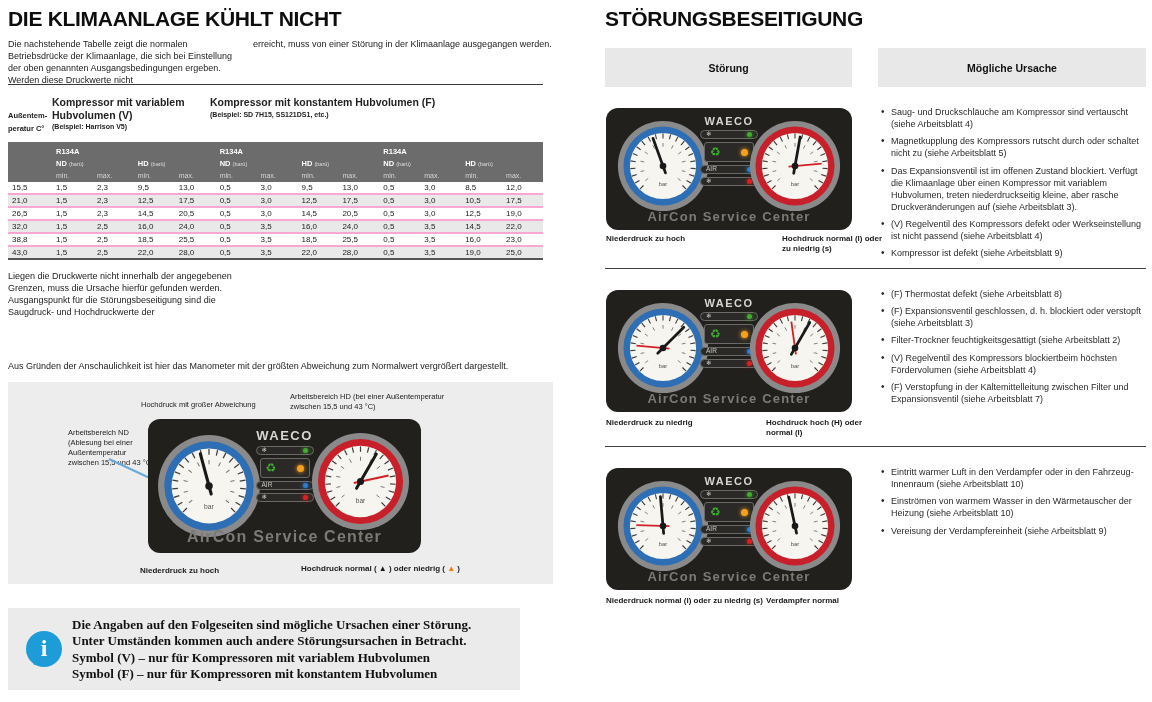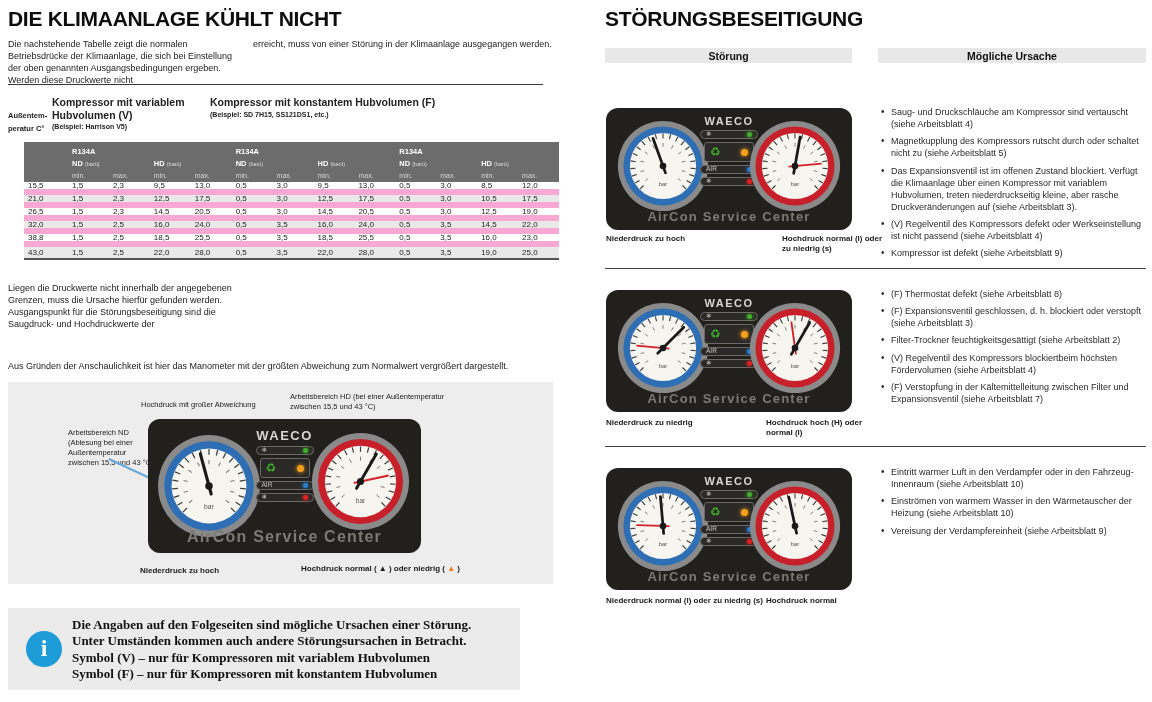--- a/index.html
+++ b/index.html
@@ -14,32 +14,32 @@
   #intro1{left:8px;top:38px;width:238px;}
   #intro2{left:253px;top:38px;width:300px;}
   #hr-left{position:absolute;left:8px;top:84px;width:535px;height:1px;background:#3a3a3a;}
   
   #th-temp{position:absolute;left:8px;top:98px;width:48px;font-size:7.5px;font-weight:700;line-height:1.7;margin-top:12px;}
   #th-v{position:absolute;left:52px;top:96px;width:152px;}
   #th-f{position:absolute;left:210px;top:96px;width:330px;}
   .gtitle{font-size:10.5px;font-weight:800;line-height:1.2;}
   .gex{font-size:7px;font-weight:700;margin-top:2px;}
   
-  #ptable{position:absolute;left:24px;top:142px;width:535px;}
+  #ptable{position:absolute;left:8px;top:142px;width:535px;}
   .thead{background:#6c6c6c;color:#fff;padding:3px 0 2px;}
   .trow{display:grid;grid-template-columns:44px repeat(12,1fr);align-items:center;}
   .ra{height:12px;font-size:7.5px;font-weight:800;}
   .rb{height:13px;font-size:7.5px;}
   .rc{height:10px;font-size:7px;color:#d6d6d6;}
   .unit{font-size:5.5px;font-weight:400;color:#ddd;}
-  .trow.body{height:13px;font-size:8px;border-bottom:6px solid #f9a8d4;background:#fff;color:#222;}
+  .trow.body{height:13px;font-size:8px;border-bottom:2px solid #f9a8d4;background:#fff;color:#222;}
   .trow.body.alt{background:#e9e9e9;}
   #ptable .trow.body:last-child{border-bottom:2px solid #555;}
   .tcell{padding-left:4px;white-space:nowrap;overflow:hidden;}
-  #after1{left:8px;top:282px;width:238px;}
+  #after1{left:8px;top:270px;width:238px;}
   #after2{left:253px;top:266px;width:296px;}
   #ex-intro{left:8px;top:360px;width:545px;}
   
   #diagram{position:absolute;left:8px;top:382px;width:545px;height:202px;background:#ededed;}
   .dlabel{position:absolute;font-size:7.5px;color:#222;line-height:1.35;}
   #dl-mano{left:133px;top:18px;width:160px;}
   #dl-hd{left:282px;top:10px;width:175px;}
   #dl-nd{left:60px;top:46px;width:88px;}
   #connector{position:absolute;left:101px;top:76px;width:52px;height:2px;background:#69a9d8;
              transform:rotate(25deg);transform-origin:left center;}
@@ -50,21 +50,21 @@
   .tri-orange{color:#f07f13;}
   
   #infobox{position:absolute;left:8px;top:608px;width:512px;height:82px;background:#ebebeb;}
   #info-icon{position:absolute;left:18px;top:23px;width:36px;height:36px;background:#1e9cd7;border-radius:50%;}
   #info-icon::after{content:"";position:absolute;left:1px;bottom:-5px;border:7px solid transparent;
                     border-top-color:#1e9cd7;transform:rotate(30deg);}
   #info-icon span{position:absolute;left:0;right:0;top:4px;text-align:center;color:#fff;
                   font-family:"Liberation Serif","DejaVu Serif",serif;font-weight:900;font-size:24px;}
   #info-lines{position:absolute;left:64px;top:9px;font-size:13px;font-weight:800;color:#111;line-height:1.25;width:445px;font-family:Liberation Serif, serif;}
   
-  .colhdr{position:absolute;top:48px;height:15px;background:#e8e8e8;display:flex;align-items:center;
+  .colhdr{position:absolute;top:48px;height:39px;background:#e8e8e8;display:flex;align-items:center;
           justify-content:center;font-size:10.5px;font-weight:800;color:#111;}
   #ch1{left:605px;width:247px;}
   #ch2{left:878px;width:268px;}
   .causes{position:absolute;width:270px;margin:0;padding:0;list-style:none;font-size:9px;line-height:1.35;color:#2a2a2a;}
   #ul0{left:880px;top:106px;}
   #ul1{left:880px;top:288px;}
   #ul2{left:880px;top:466px;}
   .causes li{position:relative;padding-left:11px;margin-bottom:5px;}
   .causes li::before{content:"\2022";position:absolute;left:1px;top:-1px;font-size:10px;}
   .divider{position:absolute;left:605px;width:541px;height:1px;background:#3f3f3f;}
@@ -737,20 +737,20 @@
           <line x1="70.5" y1="45.6" x2="74.5" y2="44.8" stroke="#777" stroke-width="1"></line>
           <line x1="70.4" y1="55.1" x2="74.3" y2="56.0" stroke="#777" stroke-width="1"></line>
           <line x1="66.1" y1="63.5" x2="69.2" y2="66.1" stroke="#777" stroke-width="1"></line>
           <text x="50" y="72" font-size="6.5" text-anchor="middle" fill="#555">bar</text>
           <line x1="51.7" y1="57.8" x2="43.3" y2="18.7" stroke="#191919" stroke-width="3" stroke-linecap="round"></line>
           <circle cx="50" cy="50" r="3.6" fill="#191919"></circle>
         </svg></div>
       <div class="pname">AirCon Service Center</div>
     </div>
   <div class="pcap" id="cap2l">Niederdruck normal (l) oder zu niedrig (s)</div>
-  <div class="pcap" id="cap2r">Hochdruck normal</div>
+  <div class="pcap" id="cap2r">Verdampfer normal</div>
   <ul class="causes" id="ul2">
       <li>Eintritt warmer Luft in den Verdampfer oder in den Fahrzeug-Innenraum (siehe Arbeitsblatt 10)</li>
       <li>Einströmen von warmem Wasser in den Wärmetauscher der Heizung (siehe Arbeitsblatt 10)</li>
       <li>Vereisung der Verdampfereinheit (siehe Arbeitsblatt 9)</li>
     </ul>
 
 </div>
 
 </body></html>

